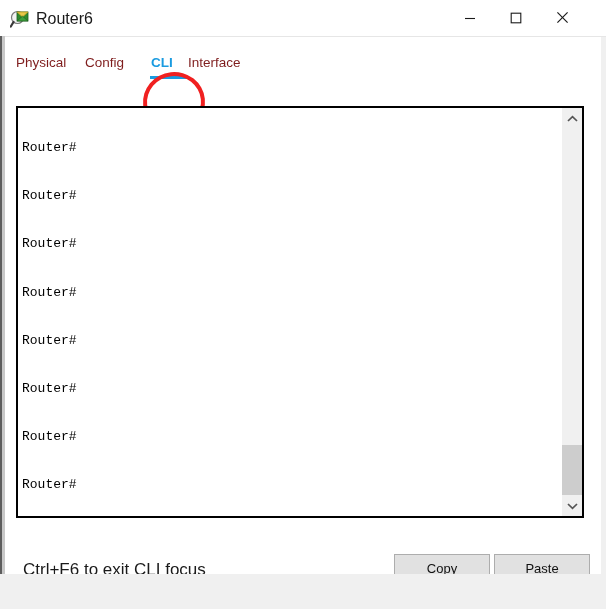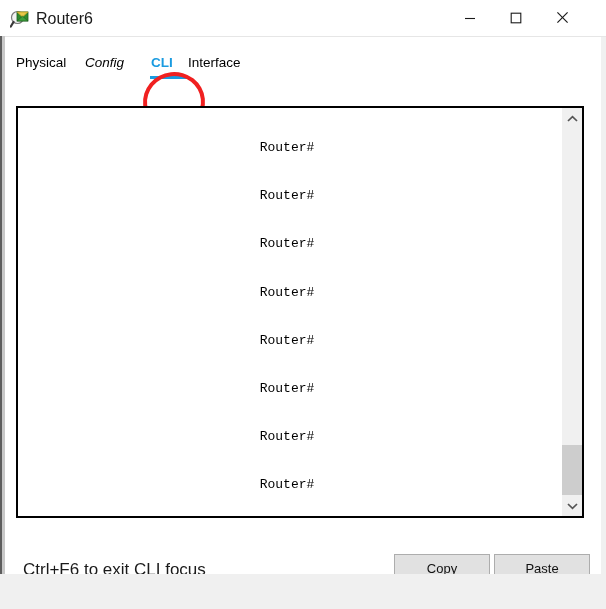--- a/index.html
+++ b/index.html
@@ -92,26 +92,26 @@
     position: absolute;
     left: 11px; top: 9px;
     width: 276px;
     height: 34px;
   }
   .tab {
     position: absolute;
     top: 0;
     height: 34px;
     font-size: 13.5px;
-    color: #000000;
+    color: #7f1d1d;
     line-height: 34px;
     white-space: nowrap;
   }
   #tab-physical { left: 0px; }
-  #tab-config   { left: 69px; font-style: italic; }
+  #tab-config   { left: 69px; }
   #tab-cli      { left: 135px; color: #1a9be0; font-weight: bold; }
   #tab-attributes { left: 172px; }
   #tab-cli-underline {
     position: absolute;
     left: 134px;
     top: 30px;
     width: 39px;
     height: 3px;
     background: #1a9be0;
   }
@@ -151,21 +151,21 @@
   #terminal-text {
     position: absolute;
     left: 4px; top: 0px;
     width: 530px;
     font-family: "Liberation Mono", "DejaVu Sans Mono", monospace;
     font-size: 13px;
     line-height: 16.05px;
     color: #000000;
     white-space: pre;
   }
-  .tline { height: 16.05px; text-align: center; }
+  .tline { height: 16.05px; }
 
   
   #scrollbar {
     position: absolute;
     right: 0; top: 0;
     width: 21px;
     height: 100%;
     background: #f0f0f0;
     border-left: 1px solid #ffffff;
     box-sizing: border-box;

